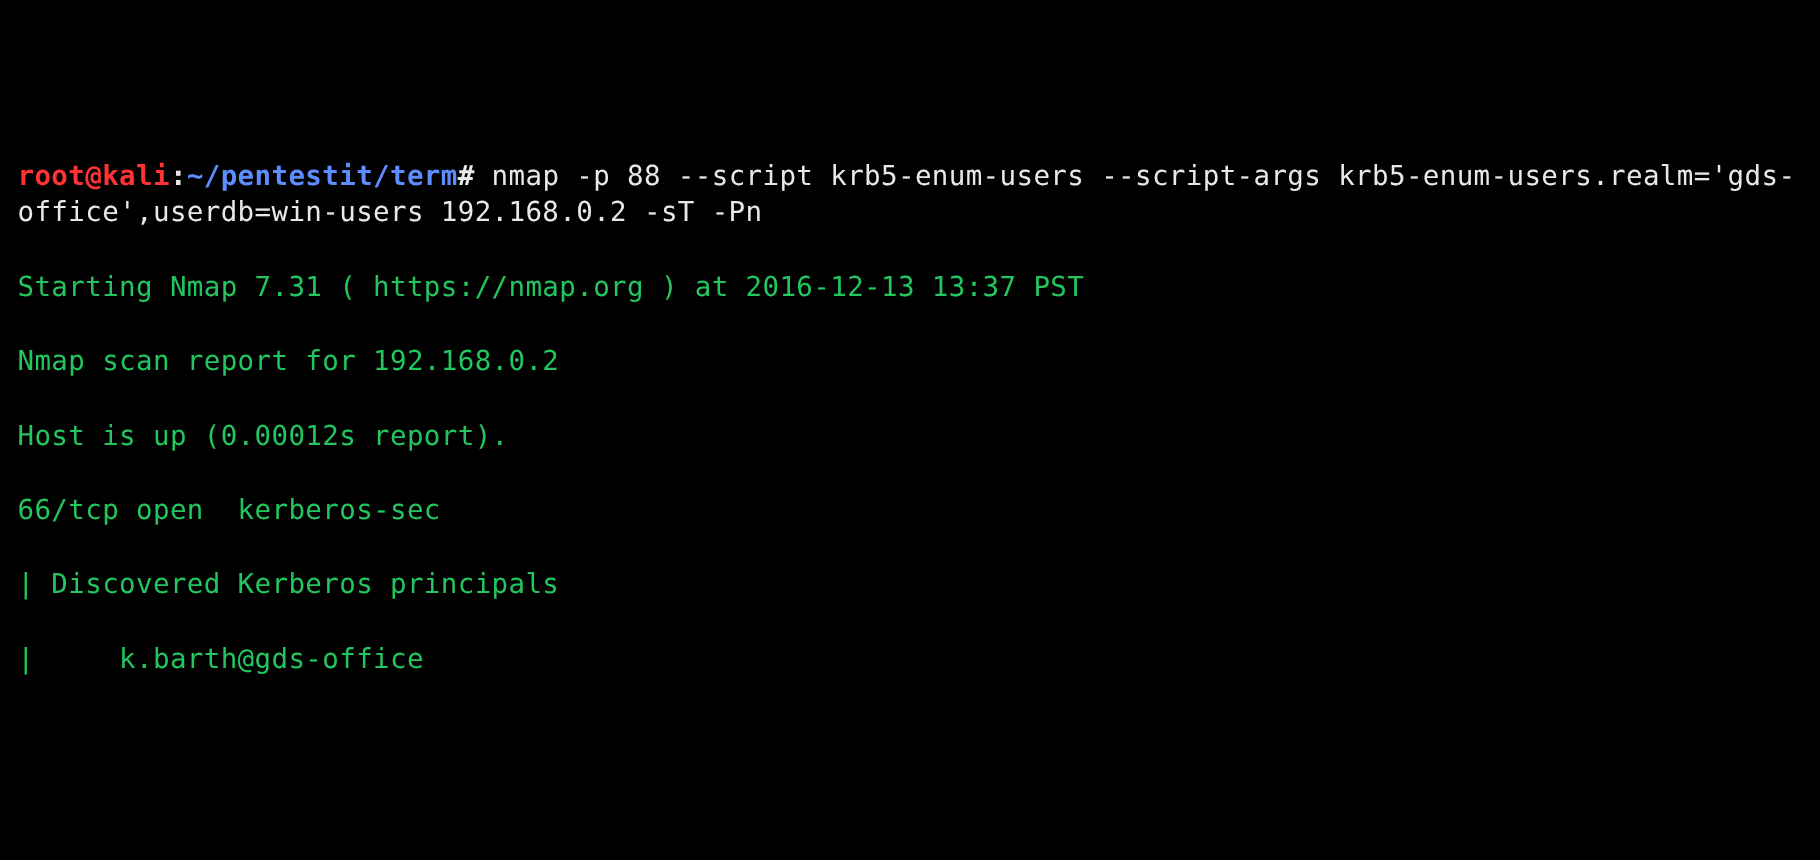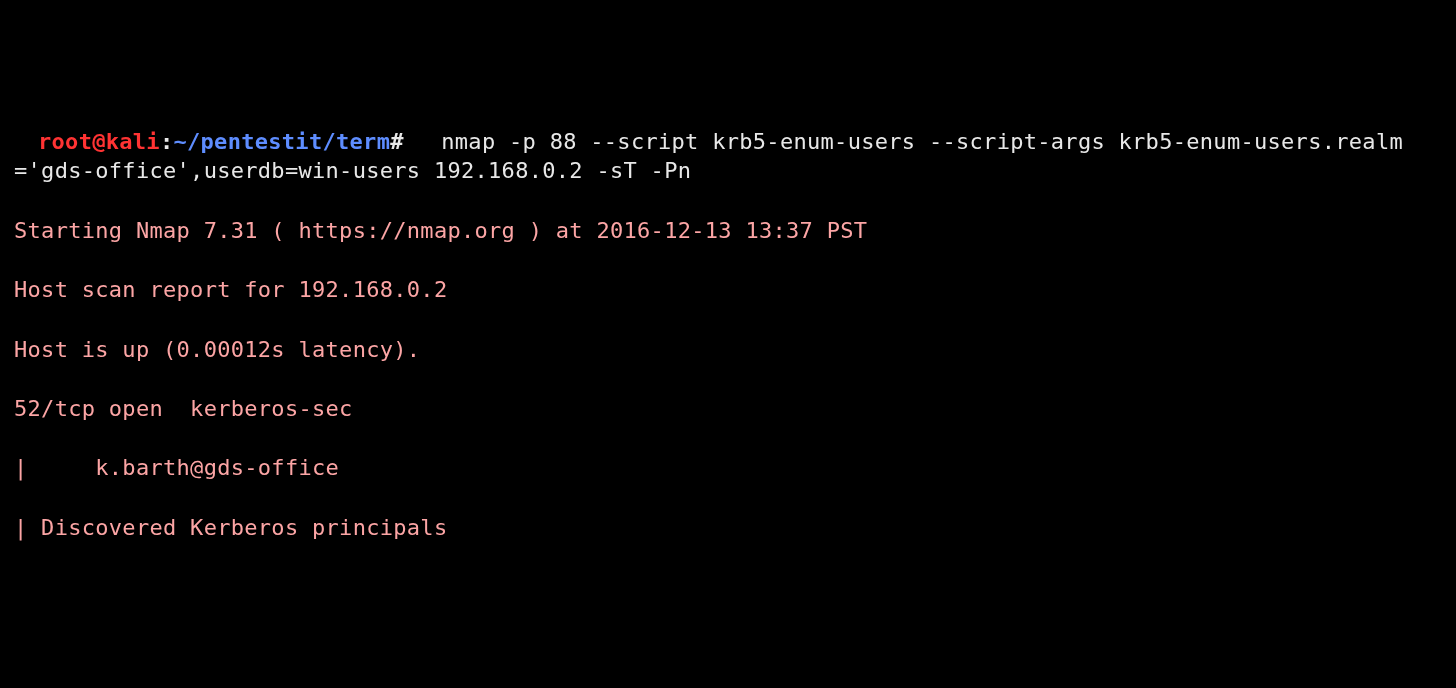--- a/index.html
+++ b/index.html
@@ -31,41 +31,40 @@
     }
     .prompt-path {
       color: #5e8dff;
       font-weight: bold;
     }
     .prompt-hash {
       color: #e8e8e8;
       font-weight: bold;
     }
     .output {
-      color: #fca5a5;
+      color: #22c55e;
       white-space: pre;
     }
     .cmdline {
       display: inline;
-      margin-left: 24px;
     }
   </style>
 </head>
 <body>
 
 
 
 <div><span class="cmdline"><span class="prompt-user">root@kali</span><span class="prompt-sep">:</span><span class="prompt-path">~/pentestit/term</span><span class="prompt-hash">#</span></span><span class="cmdline"> nmap -p 88 --script krb5-enum-users --script-args krb5-enum-users.realm='gds-office',userdb=win-users 192.168.0.2 -sT -Pn</span>
 <div class="output"></div>
 <div class="output">Starting Nmap 7.31 ( https://nmap.org ) at 2016-12-13 13:37 PST</div>
-<div class="output">Host scan report for 192.168.0.2</div>
-<div class="output">Host is up (0.00012s latency).</div>
-<div class="output">52/tcp open  kerberos-sec</div>
+<div class="output">Nmap scan report for 192.168.0.2</div>
+<div class="output">Host is up (0.00012s report).</div>
+<div class="output">66/tcp open  kerberos-sec</div>
+<div class="output">| Discovered Kerberos principals</div>
 <div class="output">|     k.barth@gds-office</div>
-<div class="output">| Discovered Kerberos principals</div>
 
 
 
 
 
 
 <div class="output"></div>
 
 </div>
 

